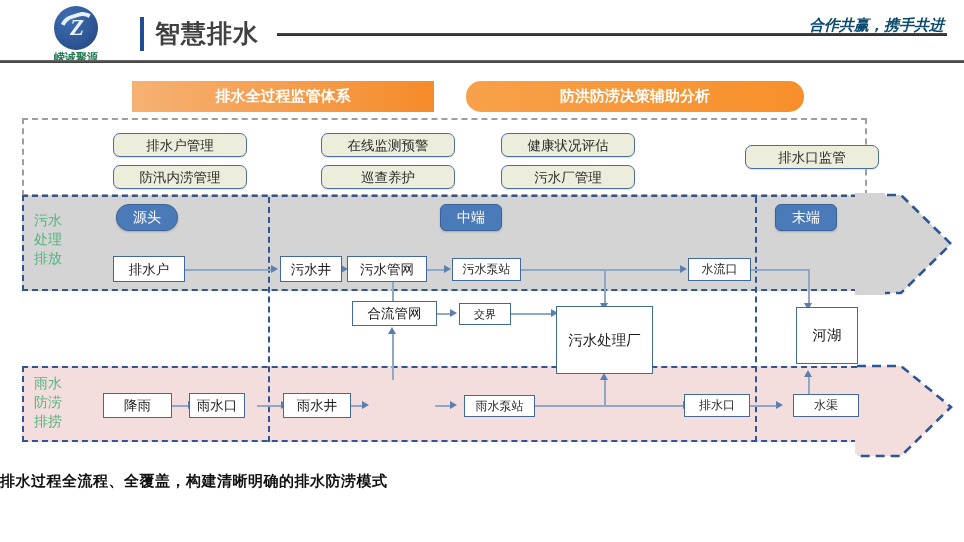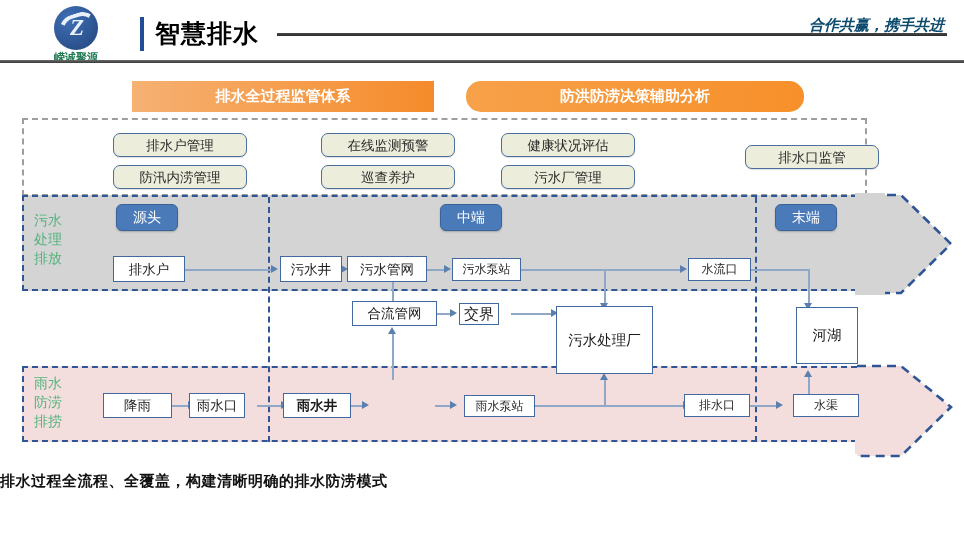--- a/index.html
+++ b/index.html
@@ -37,21 +37,21 @@
     font-family:"Liberation Serif",serif;font-style:italic;text-align:center;
   }
   .logo-text{
     position:absolute;left:0;top:44px;width:72px;text-align:center;
     font-size:11px;color:#1f7a52;font-weight:bold;letter-spacing:0px;
     font-family:"DejaVu Sans",sans-serif;
   }
   .hdr-bar{position:absolute;left:140px;top:17px;width:4px;height:34px;background:#1f4e96;}
   .hdr-title{
     position:absolute;left:155px;top:17px;
-    font-size:25px;font-weight:bold;color:#000000;
+    font-size:25px;font-weight:bold;color:#404040;
     font-family:"DejaVu Sans",sans-serif;letter-spacing:1px;
   }
   .hdr-rule{
     position:absolute;left:277px;top:33px;width:670px;height:3px;
     background:linear-gradient(to bottom,#4a4a4a,#2b2b2b);
   }
   .hdr-tag{
     position:absolute;right:20px;top:16px;
     font-size:15px;font-style:italic;font-weight:bold;color:#0c4a6e;
     font-family:"DejaVu Sans",sans-serif;
@@ -200,21 +200,21 @@
     <div class="bandlabel" style="left:34px;top:374px;">
       <div>雨水</div>
       <div>防涝</div>
       <div>排捞</div>
     </div>
   </div>
 
   <div class="vdiv" style="left:268px;top:197px;height:245px;"></div>
   <div class="vdiv" style="left:755px;top:197px;height:245px;"></div>
 
-  <div class="badge" style="left:116px;top:204px;width:62px;">源头</div>
+  <div class="badge" style="left:116px;top:204px;width:62px;border-radius:13px;">源头</div>
   <div class="badge" style="left:440px;top:204px;width:62px;">中端</div>
   <div class="badge" style="left:775px;top:204px;width:62px;">末端</div>
 
   <div class="ln lnh" style="left:185px;top:269px;width:87px;"></div>
   <div class="ah-r" style="left:271px;top:265px;"></div>
 
   <div class="ln lnh" style="left:330px;top:269px;width:12px;"></div>
   <div class="ah-r" style="left:341px;top:265px;"></div>
 
   <div class="ln lnh" style="left:427px;top:269px;width:18px;"></div>
@@ -266,28 +266,28 @@
   <div class="ln lnh" style="left:750px;top:405px;width:27px;"></div>
   <div class="ah-r" style="left:776px;top:401px;"></div>
 
   <div class="node" style="left:113px;top:256px;width:72px;height:26px;">排水户</div>
   <div class="node" style="left:280px;top:256px;width:62px;height:26px;">污水井</div>
   <div class="node" style="left:347px;top:256px;width:80px;height:26px;">污水管网</div>
   <div class="node" style="left:452px;top:258px;width:69px;height:23px;font-size:12px;">污水泵站</div>
   <div class="node" style="left:688px;top:258px;width:63px;height:23px;font-size:12px;">水流口</div>
 
   <div class="node" style="left:352px;top:301px;width:85px;height:25px;">合流管网</div>
-  <div class="node" style="left:459px;top:303px;width:40px;height:22px;font-size:15px;">交界</div>
+  <div class="node" style="left:459px;top:303px;width:52px;height:22px;font-size:11px;">交界</div>
 
   <div class="node big" style="left:556px;top:306px;width:97px;height:68px;">污水处理厂</div>
 
   <div class="node big" style="left:796px;top:307px;width:62px;height:57px;text-align:right;">河湖</div>
 
   <div class="node" style="left:103px;top:393px;width:69px;height:25px;">降雨</div>
   <div class="node" style="left:189px;top:393px;width:56px;height:25px;">雨水口</div>
-  <div class="node" style="left:283px;top:393px;width:68px;height:25px;font-weight:bold;">雨水井</div>
+  <div class="node" style="left:283px;top:393px;width:68px;height:25px;">雨水井</div>
   <div class="node" style="left:464px;top:395px;width:71px;height:22px;font-size:12px;">雨水泵站</div>
   <div class="node" style="left:684px;top:394px;width:66px;height:23px;font-size:12px;">排水口</div>
   <div class="node" style="left:778px;top:394px;width:66px;height:23px;font-size:12px;margin-left:15px;">水渠</div>
 
   <div class="caption">排水过程全流程、全覆盖，构建清晰明确的排水防涝模式</div>
 
 </div>
 
 </body></html>

